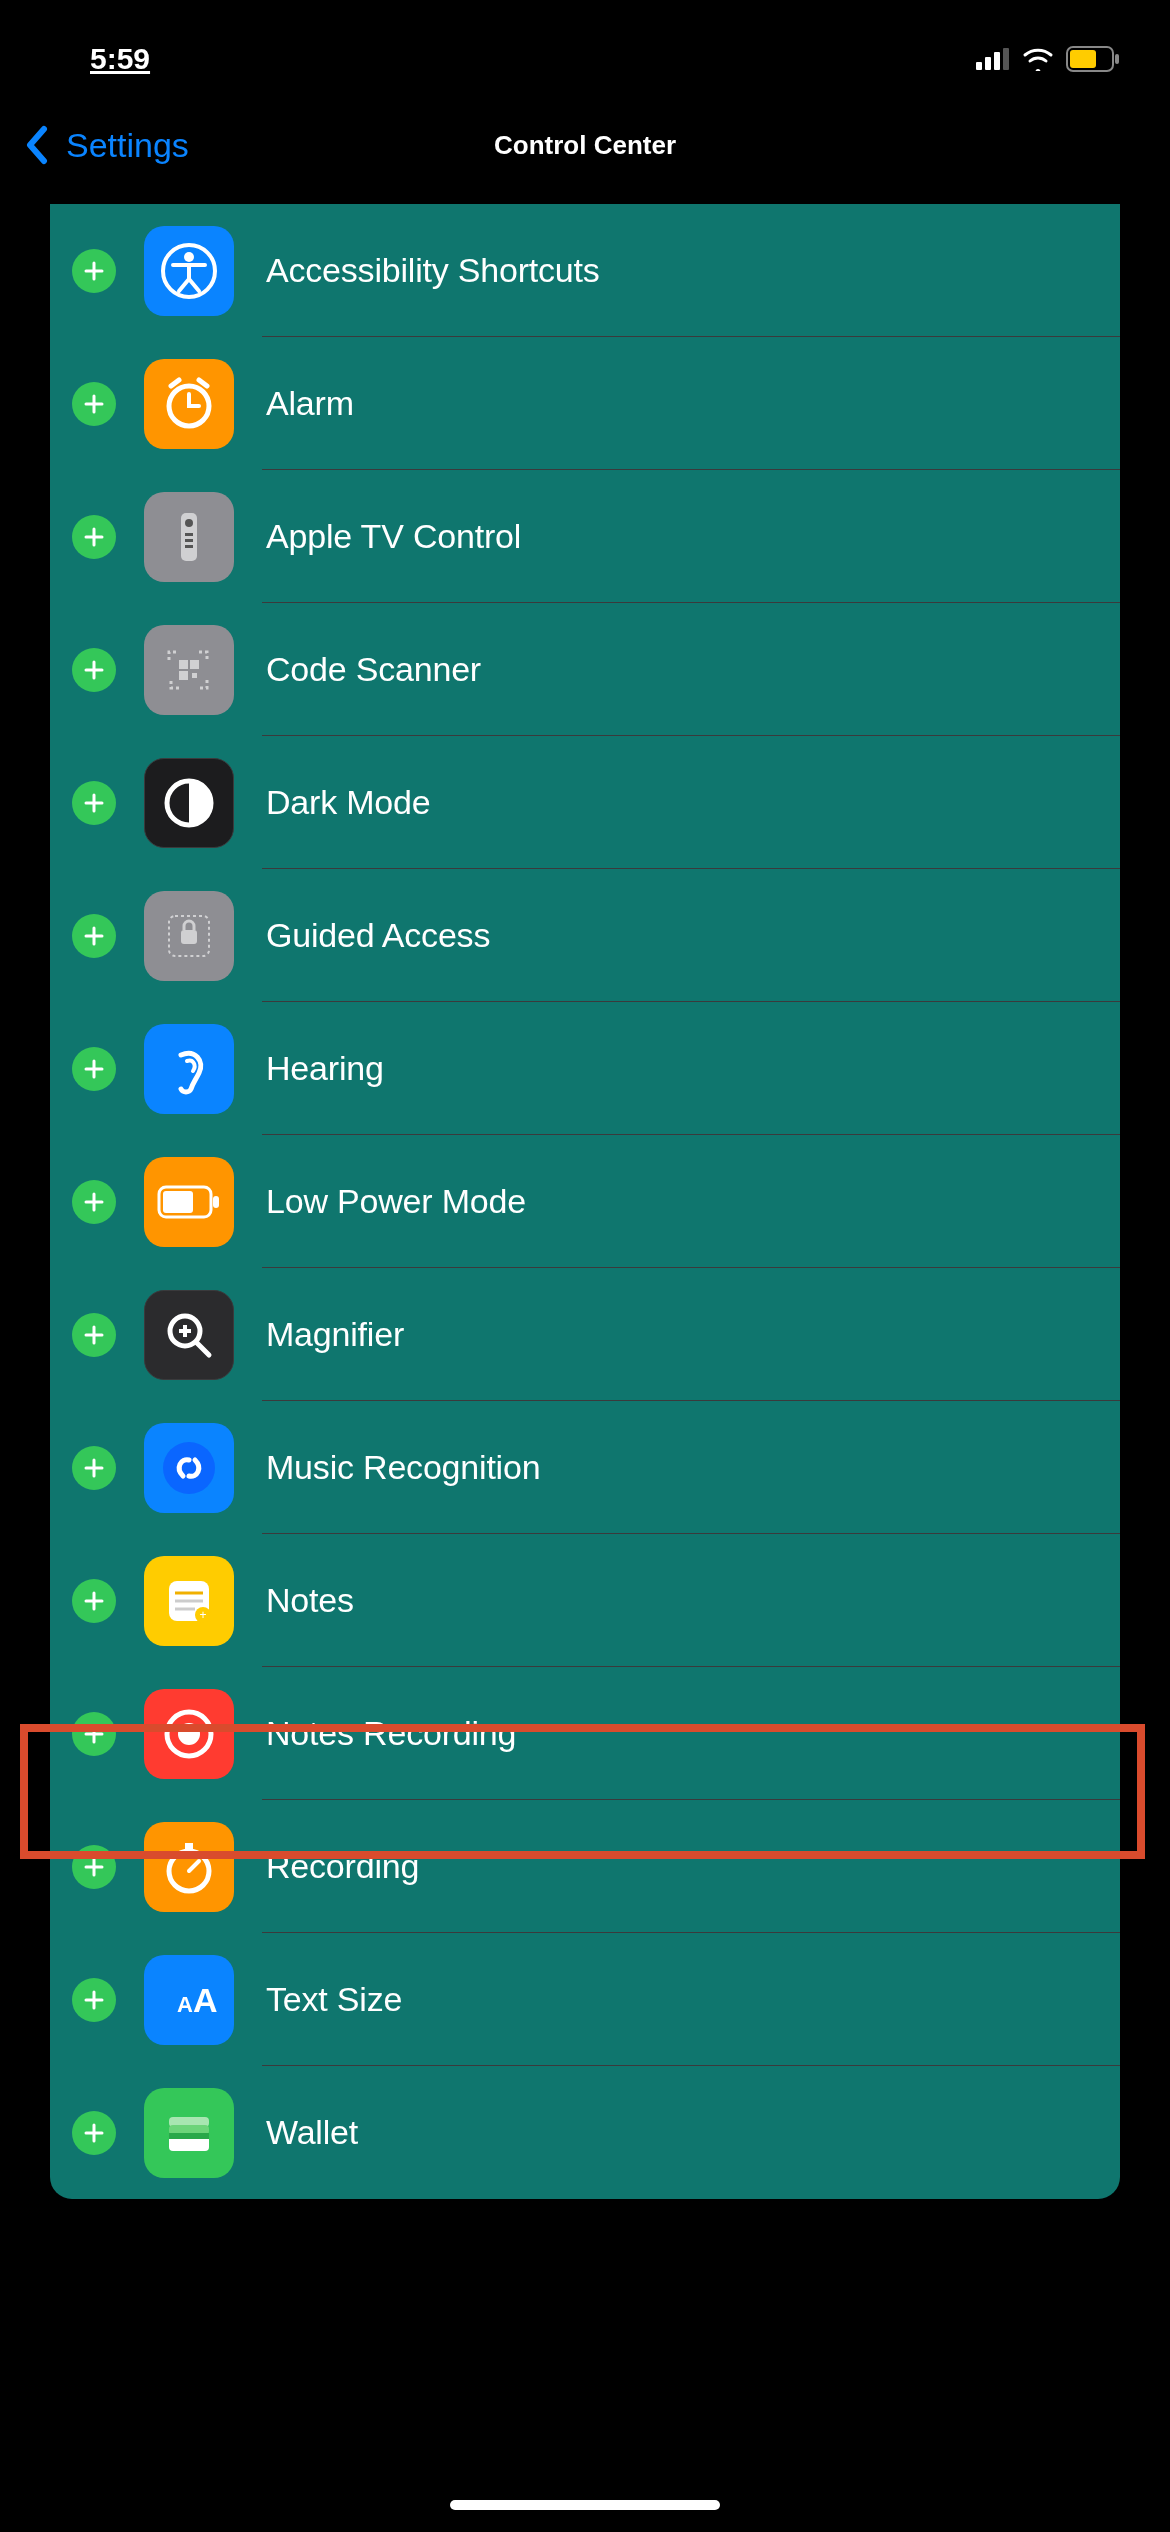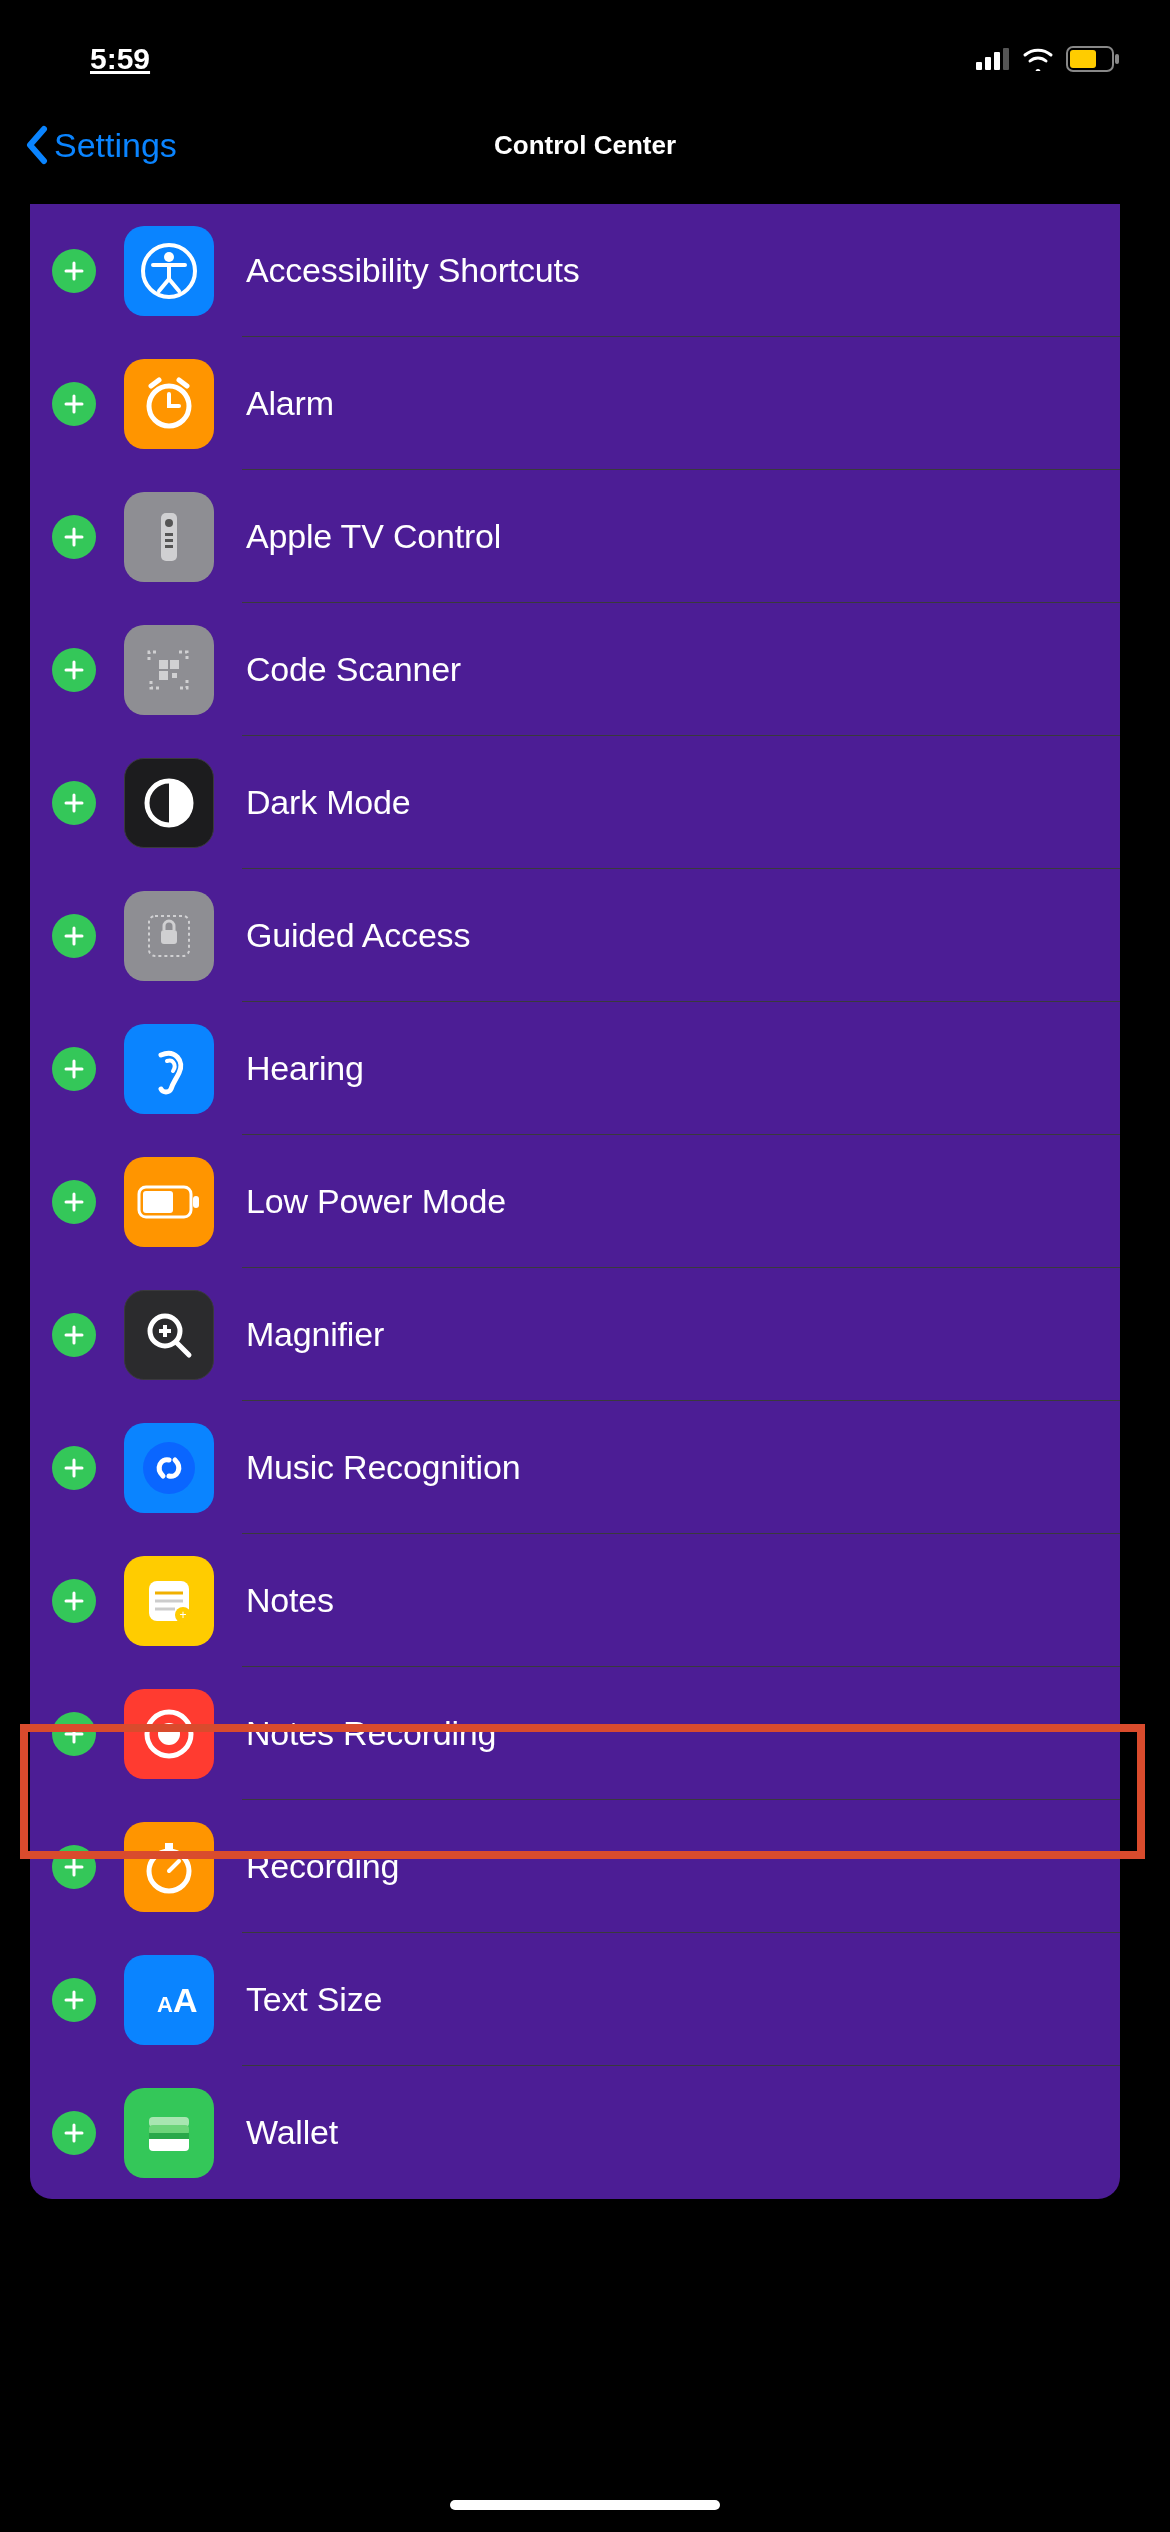--- a/index.html
+++ b/index.html
@@ -42,30 +42,30 @@
   .nav-title {
     font-size: 26px;
     font-weight: 600;
     color: #fff;
   }
   .back-btn {
     position: absolute;
     left: 24px;
     display: flex;
     align-items: center;
-    gap: 6px;
+    gap: 18px;
     color: #0a84ff;
     font-size: 34px;
   }
   .back-btn svg { display: block; }
 
   
   .list-container {
-    margin: 14px 50px 0 30px;
-    background: #4c1d95;
+    margin: 14px 50px 0 50px;
+    background: #0f766e;
     border-radius: 22px;
     overflow: hidden;
     border-top-left-radius: 0;
     border-top-right-radius: 0;
   }
   .row {
     display: flex;
     align-items: center;
     height: 133px;
     padding: 0 22px;

